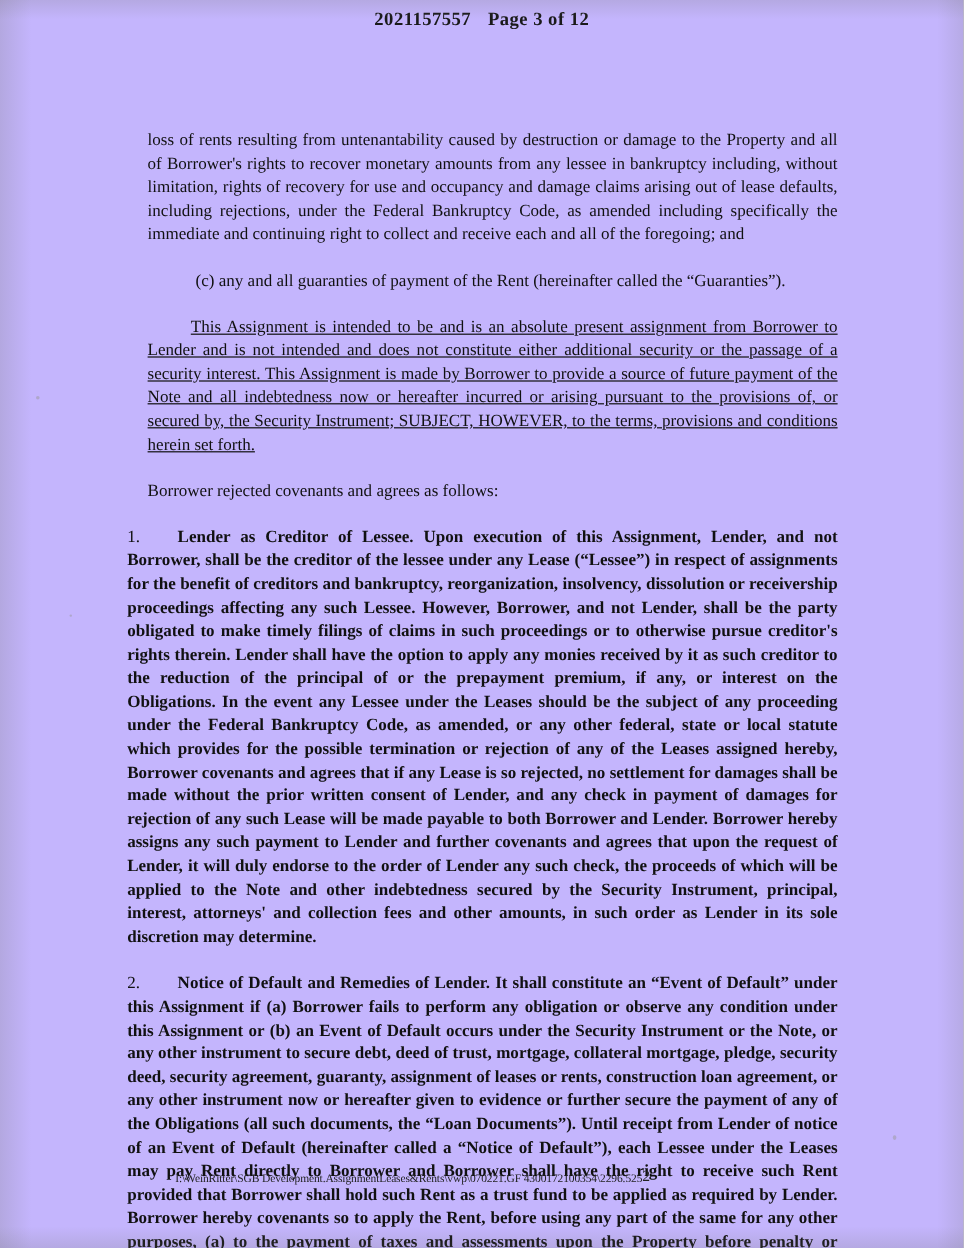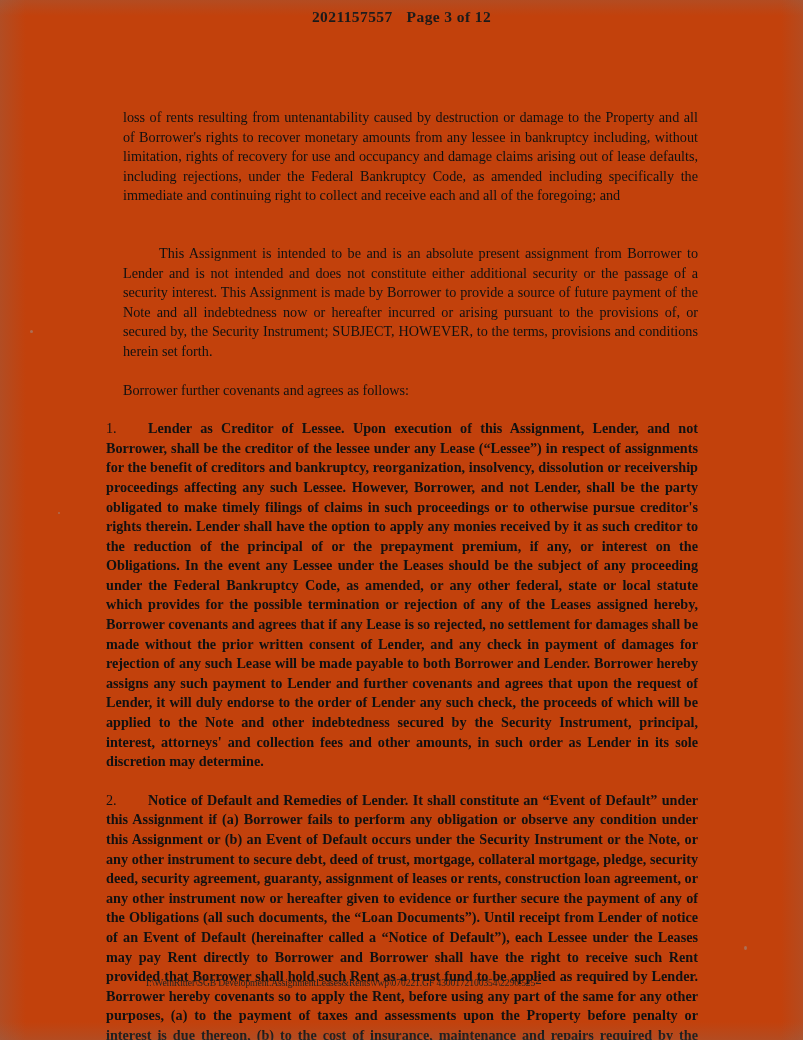--- a/index.html
+++ b/index.html
@@ -16,21 +16,21 @@
     height: 1040px;
     background: #ffffff;
     overflow: hidden;
     box-sizing: border-box;
   }
   .page-inner {
     position: absolute;
     left: 0; top: 0;
     width: 803px;
     height: 1040px;
-    background: #c2410c;
+    background: #c4b5fd;
   }
   
   .scan-edge-left {
     position: absolute;
     left: 0; top: 0; width: 26px; height: 1040px;
     background: linear-gradient(to right, rgba(120,120,120,0.22), rgba(255,255,255,0));
     pointer-events: none;
   }
   .scan-edge-right {
     position: absolute;
@@ -78,20 +78,21 @@
     text-align: justify;
   }
   .body p {
     margin: 0 0 0 17px;
   }
   .gap {
     height: 19px;
   }
   .indent-1 {
     text-indent: 36px;
+    text-decoration: underline;
   }
   .indent-c {
     text-indent: 40px;
   }
   .numpara {
     position: relative;
     padding-left: 0;
   }
   .numpara .num {
     position: absolute;
@@ -142,28 +143,29 @@
     <div class="stamp">
       <span>2021157557</span><span class="pg">Page 3 of 12</span>
     </div>
 
     <div class="body">
 
       <p>loss of rents resulting from untenantability caused by destruction or damage to the Property and all of Borrower's rights to recover monetary amounts from any lessee in bankruptcy including, without limitation, rights of recovery for use and occupancy and damage claims arising out of lease defaults, including rejections, under the Federal Bankruptcy Code, as amended including specifically the immediate and continuing right to collect and receive each and all of the foregoing; and</p>
 
       <div class="gap"></div>
 
+      <p class="indent-c">(c) any and all guaranties of payment of the Rent (hereinafter called the “Guaranties”).</p>
 
       <div class="gap"></div>
 
       <p class="indent-1">This Assignment is intended to be and is an absolute present assignment from Borrower to Lender and is not intended and does not constitute either additional security or the passage of a security interest. This Assignment is made by Borrower to provide a source of future payment of the Note and all indebtedness now or hereafter incurred or arising pursuant to the provisions of, or secured by, the Security Instrument; SUBJECT, HOWEVER, to the terms, provisions and conditions herein set forth.</p>
 
       <div class="gap"></div>
 
-      <p>Borrower further covenants and agrees as follows:</p>
+      <p>Borrower rejected covenants and agrees as follows:</p>
 
       <div class="gap"></div>
 
       <div class="numpara">
         <span class="num">1.</span>
         <span class="txt">Lender as Creditor of Lessee. Upon execution of this Assignment, Lender, and not Borrower, shall be the creditor of the lessee under any Lease (“Lessee”) in respect of assignments for the benefit of creditors and bankruptcy, reorganization, insolvency, dissolution or receivership proceedings affecting any such Lessee. However, Borrower, and not Lender, shall be the party obligated to make timely filings of claims in such proceedings or to otherwise pursue creditor's rights therein. Lender shall have the option to apply any monies received by it as such creditor to the reduction of the principal of or the prepayment premium, if any, or interest on the Obligations. In the event any Lessee under the Leases should be the subject of any proceeding under the Federal Bankruptcy Code, as amended, or any other federal, state or local statute which provides for the possible termination or rejection of any of the Leases assigned hereby, Borrower covenants and agrees that if any Lease is so rejected, no settlement for damages shall be made without the prior written consent of Lender, and any check in payment of damages for rejection of any such Lease will be made payable to both Borrower and Lender. Borrower hereby assigns any such payment to Lender and further covenants and agrees that upon the request of Lender, it will duly endorse to the order of Lender any such check, the proceeds of which will be applied to the Note and other indebtedness secured by the Security Instrument, principal, interest, attorneys' and collection fees and other amounts, in such order as Lender in its sole discretion may determine.</span>
       </div>
 
       <div class="gap"></div>
 

